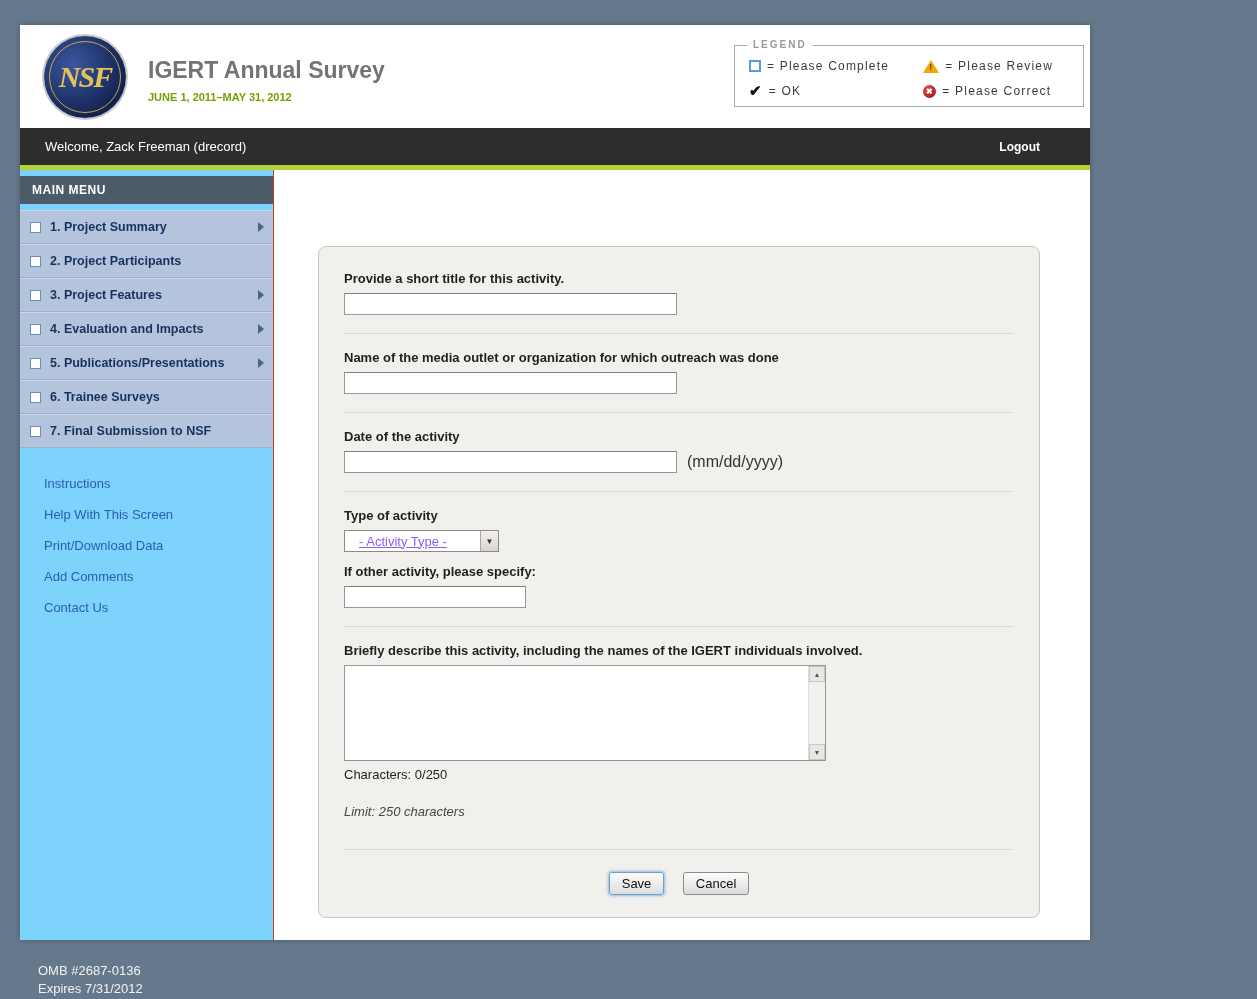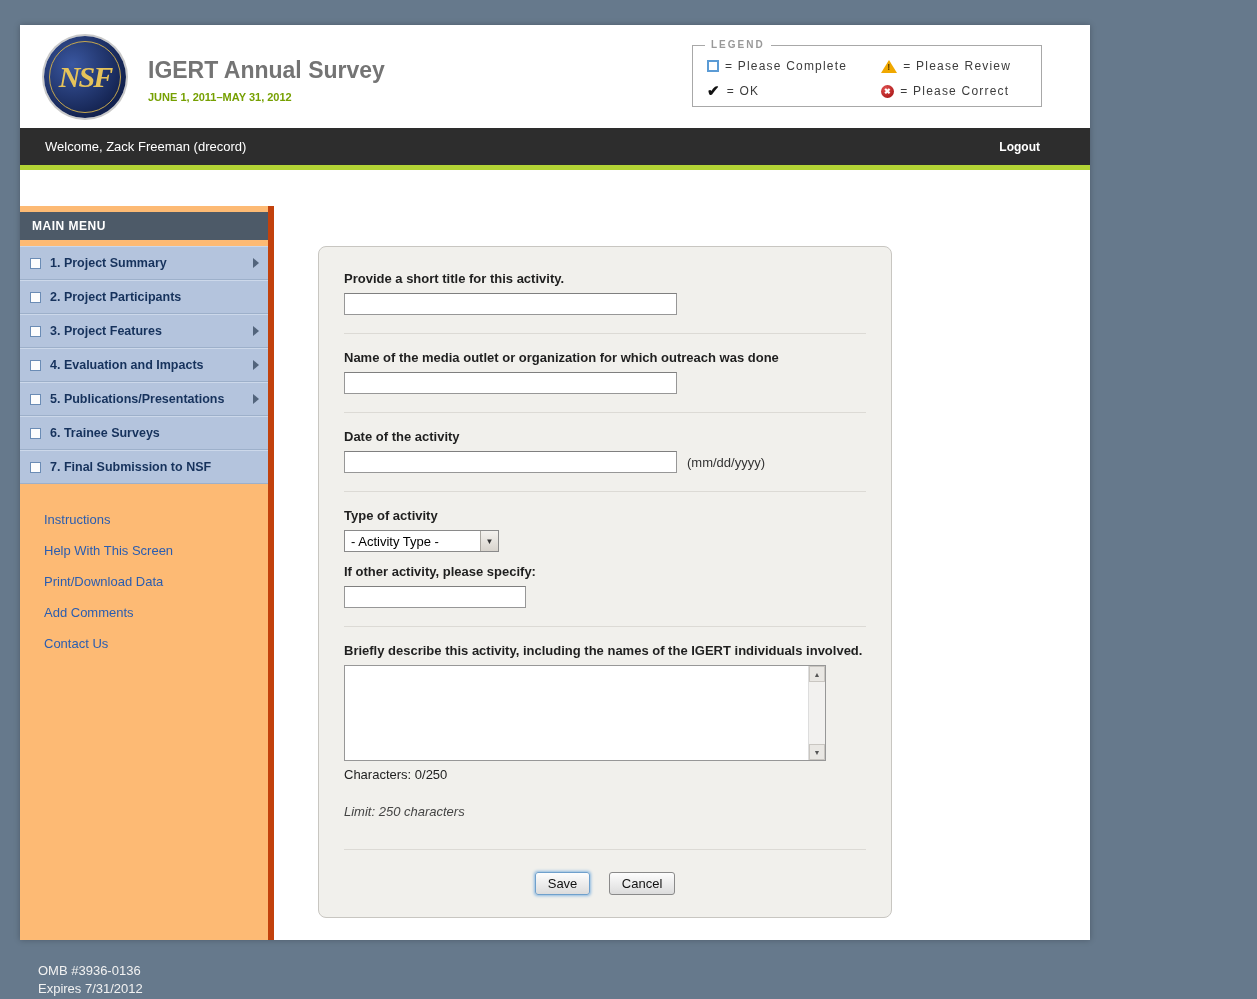--- a/index.html
+++ b/index.html
@@ -33,21 +33,21 @@
   .nsf-logo-text {
     font-family:"Liberation Serif", serif;
     font-style:italic; font-weight:bold;
     font-size:30px; color:#e6c35a; letter-spacing:-2px;
   }
   .title-block { position:absolute; left:128px; top:32px; }
   .app-title { font-size:23px; font-weight:bold; color:#747474; }
   .app-subtitle { margin-top:7px; font-size:11px; font-weight:bold; color:#76a002; }
 
   .legend {
-    position:absolute; left:672px; top:20px;
+    position:absolute; left:714px; top:20px;
     width:350px; height:62px;
     border:1px solid #a8a8a8; background:#fff;
   }
   .legend-label {
     position:absolute; top:-7px; left:12px;
     background:#fff; padding:0 6px;
     font-size:10px; color:#999; letter-spacing:2px; font-weight:bold;
   }
   .legend-grid {
     display:grid; grid-template-columns:1.15fr 1fr;
@@ -83,23 +83,22 @@
     padding:0 50px 0 25px; font-size:13px;
   }
   .logout-link { font-size:12px; font-weight:bold; color:#fff; cursor:pointer; }
   .green-line { height:5px; background:#b3d335; }
 
   
   .body-row { display:flex; height:770px; }
 
   .sidebar {
     width:254px; flex:0 0 254px;
-    background:#fdba74; border-right:6px solid #c2410c;
+    background:#7dd3fc; border-right:1px solid #c2410c;
     padding-top:6px;
-    margin-top:36px;
   }
   .menu-header {
     background:#4d5a68; color:#fff;
     font-size:12px; font-weight:bold; letter-spacing:0.5px;
     padding:7px 12px; margin-bottom:6px;
   }
   .menu-item {
     position:relative; display:flex; align-items:center; gap:9px;
     padding:9px 26px 9px 10px;
     background:#b4c4dd;
@@ -128,45 +127,45 @@
 
   
   .main { flex:1; background:#fff; padding:48px 34px 0 30px; }
   .main-heading {
     font-size:18px; font-weight:bold; color:#1c1c1c;
     padding:0 0 8px 1px;
     border-bottom:1px solid #7c8ba1;
     box-shadow:0 2px 0 rgba(160,175,195,0.45);
   }
   .panel {
-    margin:28px 0 0 14px; width:574px;
+    margin:28px 0 0 14px; width:722px;
     background:#f1f0ec; border:1px solid #c8c6c1; border-radius:8px;
     padding:24px 25px 0;
   }
   .form-section { padding:16px 0 18px; border-bottom:1px solid #dcdad5; }
   .form-section.first { padding-top:0; }
   .form-section.last { border-bottom:none; }
   .form-label { font-size:13px; font-weight:bold; color:#1f1f1f; margin-bottom:7px; }
   .text-input {
     width:333px; height:22px;
     border:1px solid #979797; border-top-color:#7f7f7f;
     font-size:13px; padding:1px 4px;
     font-family:"Liberation Sans", sans-serif;
     background:#fff;
   }
   .text-input.small { width:182px; }
   .inline-row { display:flex; align-items:center; gap:10px; }
-  .date-hint { font-size:13px; color:#333; }
+  .date-hint { font-size:16px; color:#333; }
 
   .fake-select {
     display:inline-flex; align-items:center;
     width:155px; height:22px;
     background:#fff; border:1px solid #8a8a8a; cursor:pointer;
   }
-  .fake-select .sel-text { flex:1; font-size:13px; color:#000000; padding:0 6px; white-space:nowrap; }
+  .fake-select .sel-text { flex:1; font-size:13px; color:#8b5cf6; padding:0 14px; white-space:nowrap;text-decoration:underline; }
   .fake-select .sel-btn {
     width:18px; height:100%;
     background:linear-gradient(#f4f2ee,#d8d4cd);
     border-left:1px solid #a9a6a0;
     display:flex; align-items:center; justify-content:center;
     font-size:8px; color:#333;
   }
   .other-label { margin-top:12px; }
 
   .textarea-wrap {
@@ -351,15 +350,15 @@
           <button class="btn btn-save">Save</button>
           <button class="btn">Cancel</button>
         </div>
 
       </div>
     </div>
   </div>
 </div>
 
 <div class="footer">
-  <div>OMB #3936-0136</div>
+  <div>OMB #2687-0136</div>
   <div>Expires 7/31/2012</div>
 </div>
 
 </body></html>

